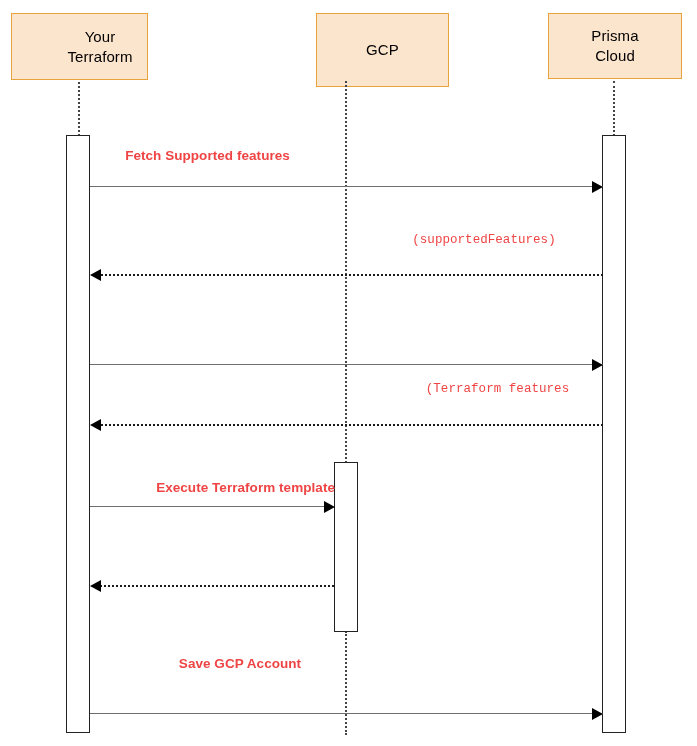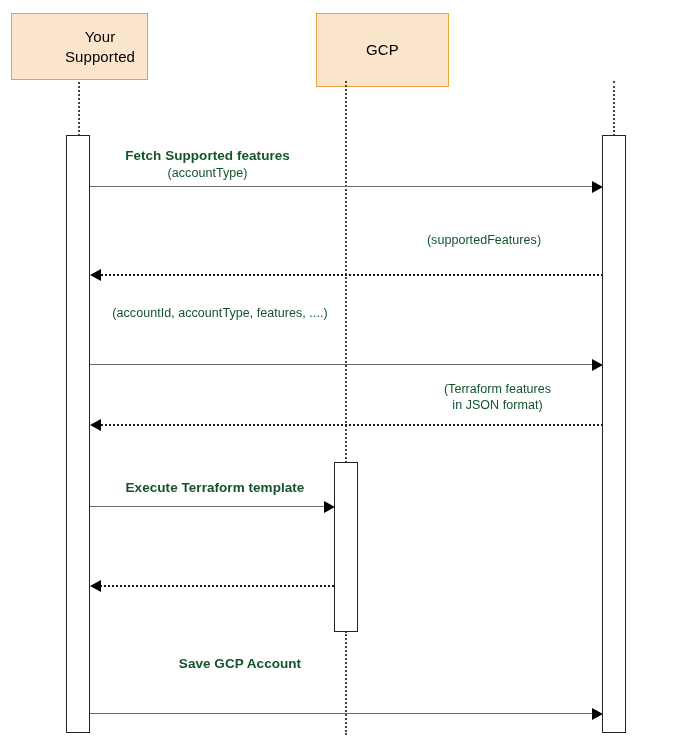--- a/index.html
+++ b/index.html
@@ -71,98 +71,102 @@
     position: absolute;
     width: 0; height: 0;
     border-top: 6px solid transparent;
     border-bottom: 6px solid transparent;
     border-right: 11px solid #000000;
   }
 
   
   .label {
     position: absolute;
-    color: #14532d;
+    color: #ef4444;
     text-align: center;
     white-space: nowrap;
     line-height: 1.3;
   }
   .label .title {
     display: block;
     font-weight: bold;
     font-size: 13.5px;
     letter-spacing: 0.05px;
   }
   .label .sub {
     display: block;
     font-weight: normal;
     font-size: 12.5px;
     letter-spacing: 0.05px;
   }
   .label.plain {
     font-size: 12.5px;
     font-weight: normal;
+    font-family: Liberation Mono, monospace;
   }
   .label.plain .sub { display: block; }
 </style>
 </head>
 <body>
 
 <div id="canvas">
 
   <div class="actor-box" style="left:11px; top:13px; width:137px; height:67px;padding-left:41px;">
     <div>
       <span>Your</span>
-      <span>Supported</span>
+      <span>Terraform</span>
     </div>
   </div>
 
   <div class="actor-box" style="left:280px; top:13px; width:133px; height:74px;margin-left:36px;">
     <div>
       <span>GCP</span>
     </div>
   </div>
 
+  <div class="actor-box" style="left:548px; top:13px; width:134px; height:66px;">
+    <div>
+      <span>Prisma</span>
+      <span>Cloud</span>
+    </div>
+  </div>
 
   <div class="lifeline" style="left:78px; top:82px; height:54px;"></div>
   <div class="lifeline" style="left:345px; top:81px; height:382px;"></div>
   <div class="lifeline" style="left:345px; top:631px; height:104px;"></div>
   <div class="lifeline" style="left:613px; top:81px; height:55px;"></div>
 
   <div class="activation" style="left:66px; top:135px; width:24px; height:598px;"></div>
   <div class="activation" style="left:334px; top:462px; width:24px; height:170px;"></div>
   <div class="activation" style="left:602px; top:135px; width:24px; height:598px;"></div>
 
   <div class="label" style="left:95px; top:147px; width:225px;">
     <span class="title">Fetch Supported features</span>
-    <span class="sub">(accountType)</span>
   </div>
   <div class="msg-line" style="left:90px; top:186px; width:513px;"></div>
   <div class="arrow-right" style="left:592px; top:181px;"></div>
 
   <div class="label plain" style="left:368px; top:232px; width:232px;">
     <span class="sub">(supportedFeatures)</span>
   </div>
   <div class="msg-line dotted" style="left:97px; top:274px; width:506px;"></div>
   <div class="arrow-left" style="left:90px; top:269px;"></div>
 
   <div class="label" style="left:95px; top:305px; width:250px;">
-    <span class="sub">(accountId, accountType, features, ....)</span>
   </div>
   <div class="msg-line" style="left:90px; top:364px; width:513px;"></div>
   <div class="arrow-right" style="left:592px; top:359px;"></div>
 
   <div class="label plain" style="left:395px; top:381px; width:205px;">
     <span class="sub">(Terraform features</span>
-    <span class="sub">in JSON format)</span>
   </div>
   <div class="msg-line dotted" style="left:97px; top:424px; width:506px;"></div>
   <div class="arrow-left" style="left:90px; top:419px;"></div>
 
-  <div class="label" style="left:95px; top:479px; width:240px;">
+  <div class="label" style="left:95px; top:479px; width:240px;text-align:right;">
     <span class="title">Execute Terraform template</span>
   </div>
   <div class="msg-line" style="left:90px; top:506px; width:234px;"></div>
   <div class="arrow-right" style="left:324px; top:501px;"></div>
 
   <div class="msg-line dotted" style="left:97px; top:585px; width:237px;"></div>
   <div class="arrow-left" style="left:90px; top:580px;"></div>
 
   <div class="label" style="left:85px; top:655px; width:310px;">
     <span class="title">Save GCP Account</span>

